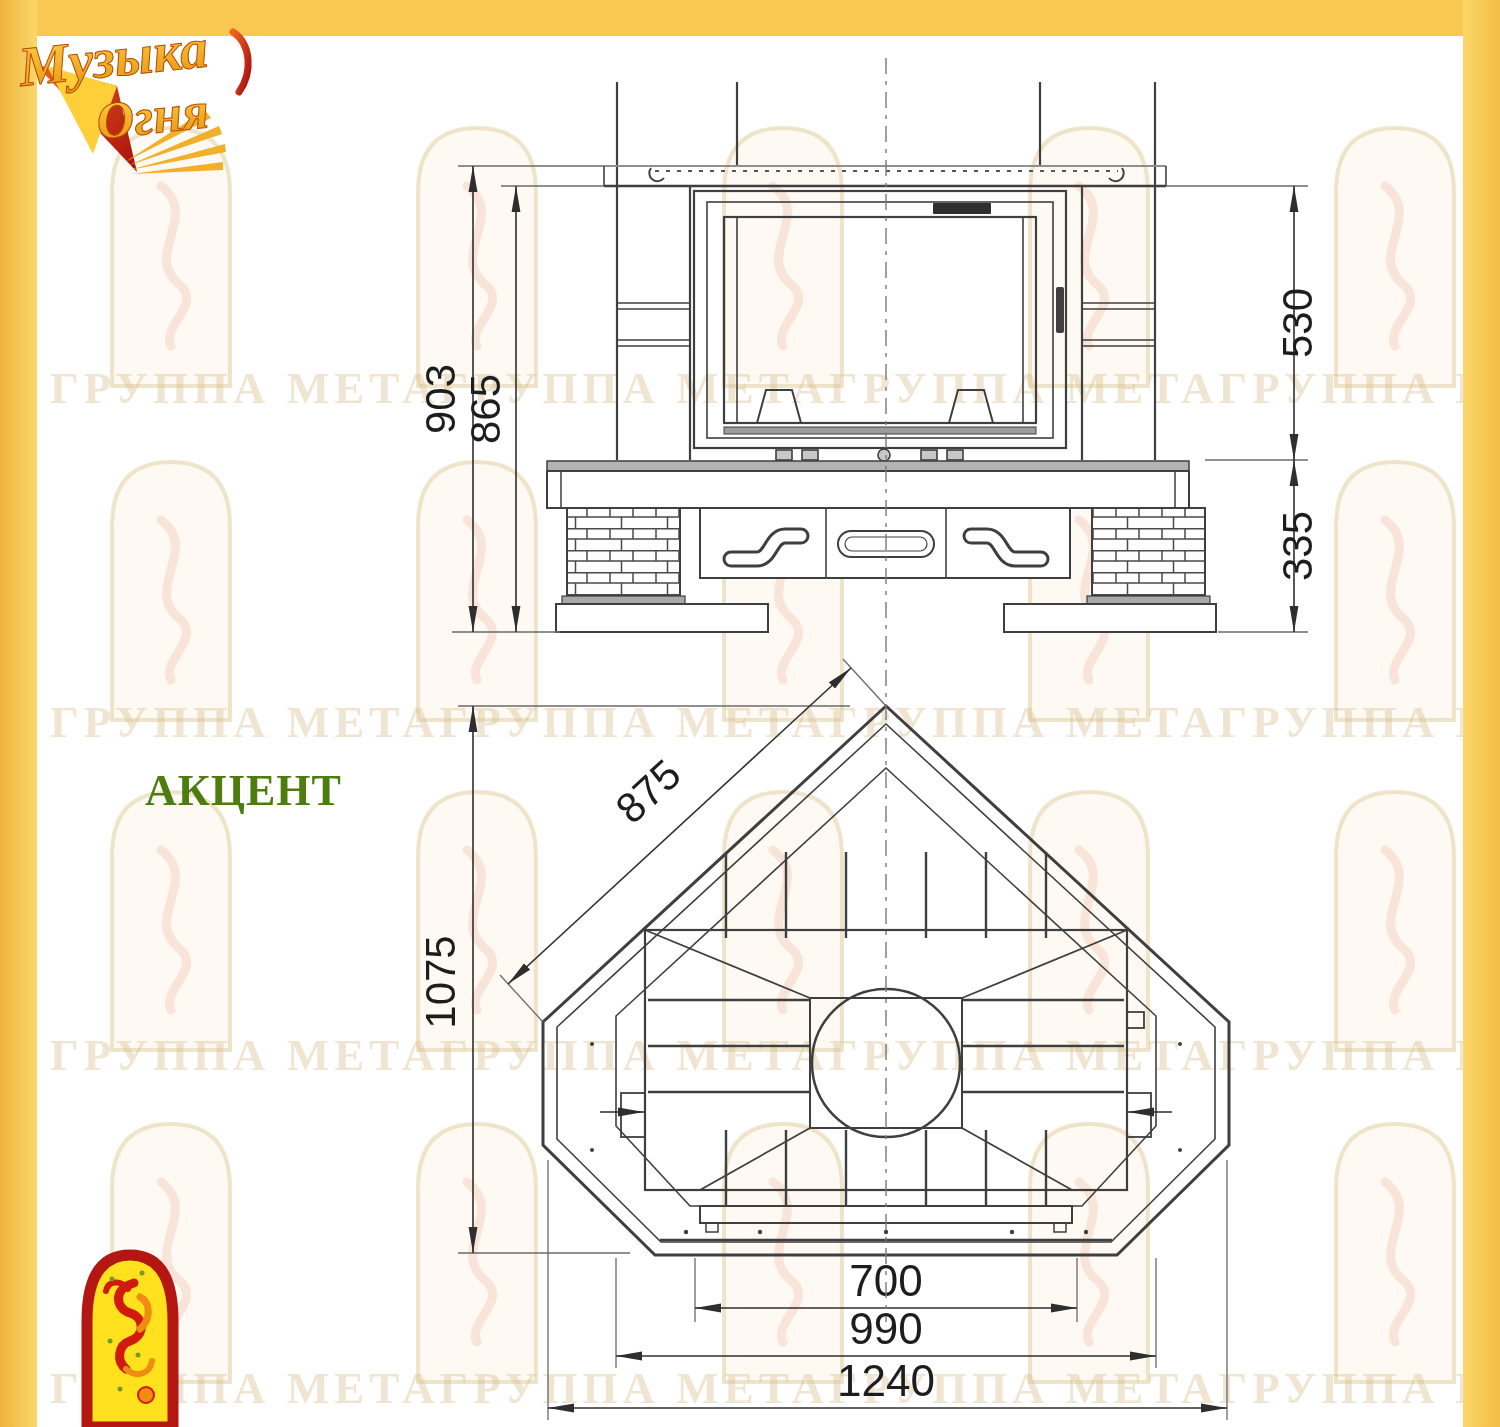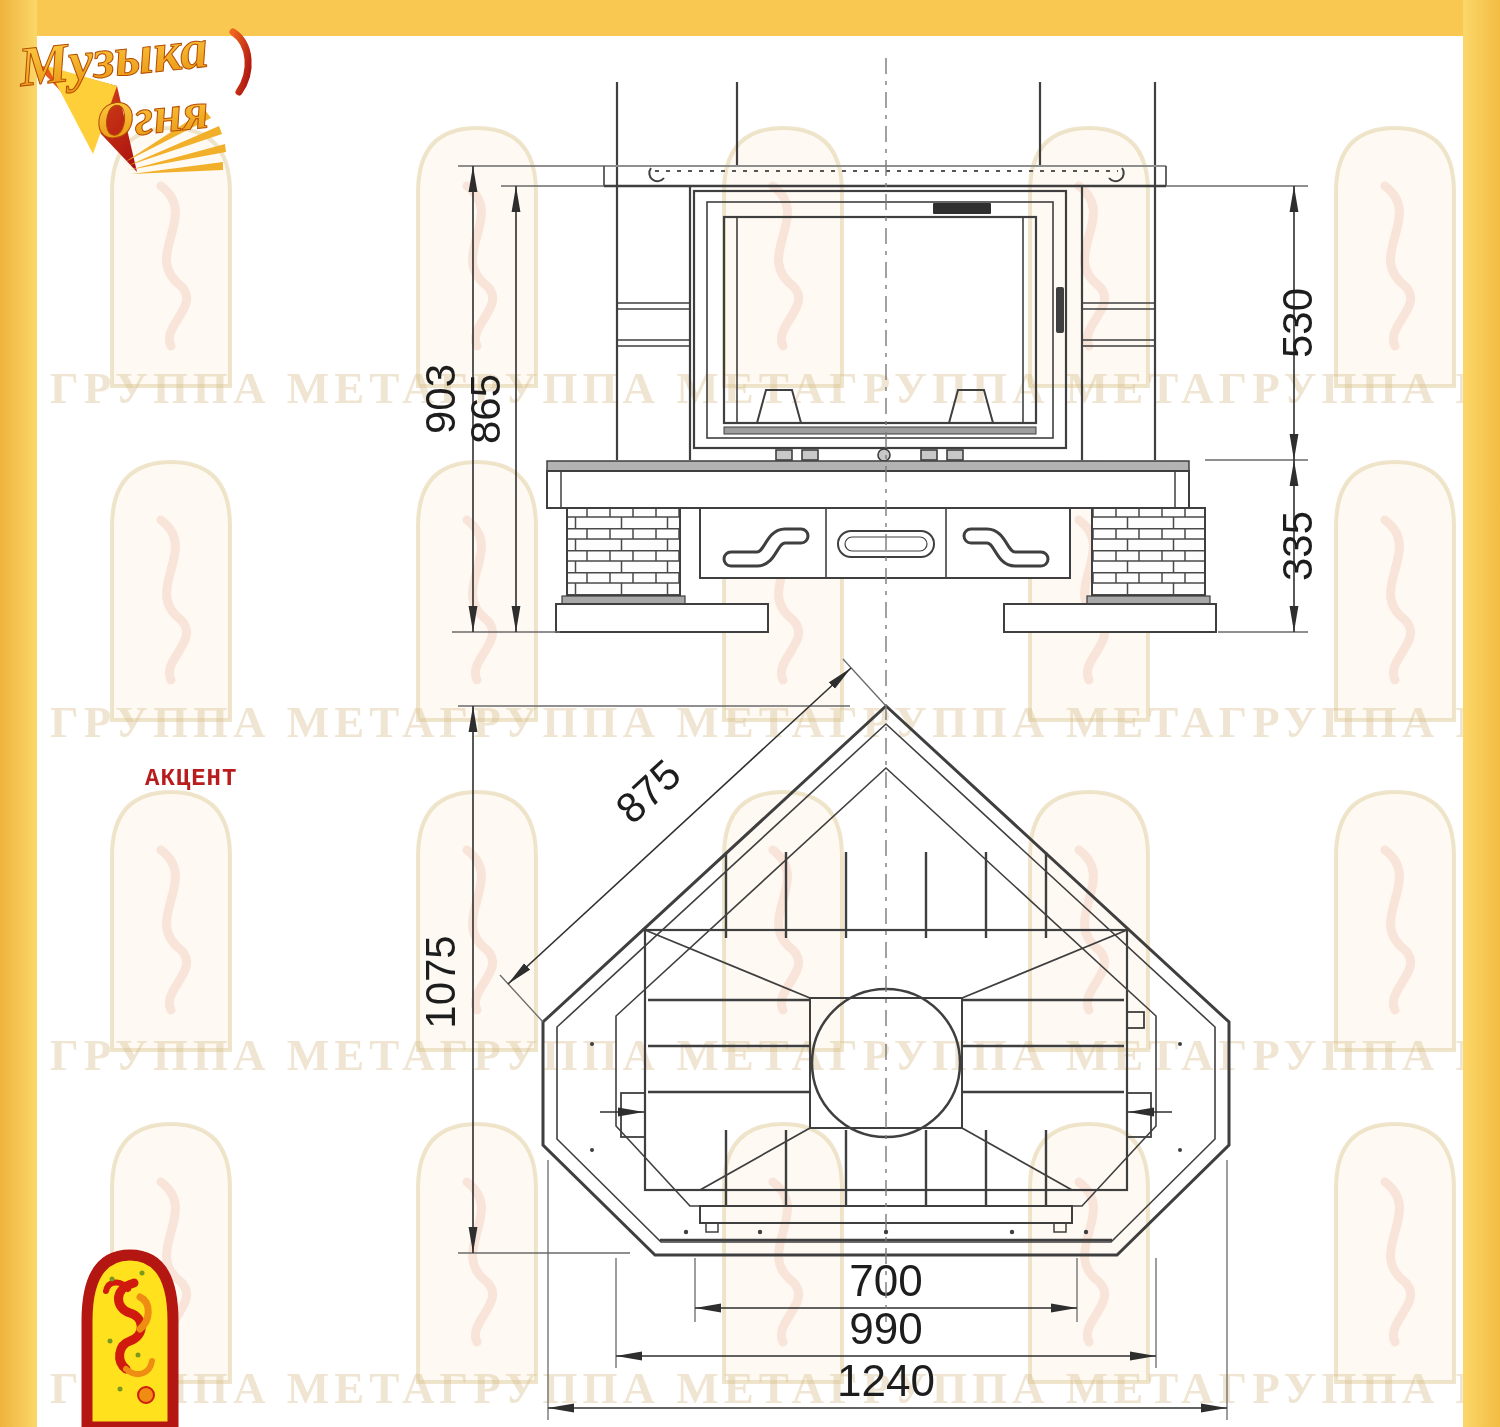--- a/index.html
+++ b/index.html
@@ -15,22 +15,22 @@
     background:linear-gradient(to right,#fbd76a,#f3bc42);}
   svg{position:absolute;left:0;top:0;}
   .lw{stroke:#3f3f3f;fill:none;}
   .ext{stroke:#6a6a6a;stroke-width:1.3;fill:none;}
   .dimline{stroke:#2e2e2e;stroke-width:1.6;fill:none;}
   .dim{font-family:"Liberation Sans",sans-serif;font-size:42px;fill:#1d1d1d;}
   .dim-b{font-family:"Liberation Sans",sans-serif;font-size:44px;fill:#1d1d1d;}
   .wm-text{font-family:"Liberation Serif",serif;font-weight:bold;font-size:45px;
     fill:rgba(214,190,142,0.40);letter-spacing:5px;}
   .model-label{
-    position:absolute;left:145px;top:765px;font-size:24px;font-weight:bold;
-    color:#b91c1c;letter-spacing:1px;font-family:Liberation Mono, monospace;
+    position:absolute;left:145px;top:765px;font-size:44px;font-weight:bold;
+    color:#4d7c0f;letter-spacing:1px;font-family:Liberation Serif, serif;
   }
   .logo-top{position:absolute;left:5px;top:2px;width:270px;height:185px;}
   .logo-bottom{position:absolute;left:80px;top:1243px;width:100px;height:184px;}
 </style>
 </head>
 <body>
 
 <div class="stage">
 
   <svg width="1500" height="1427" viewBox="0 0 1500 1427">

